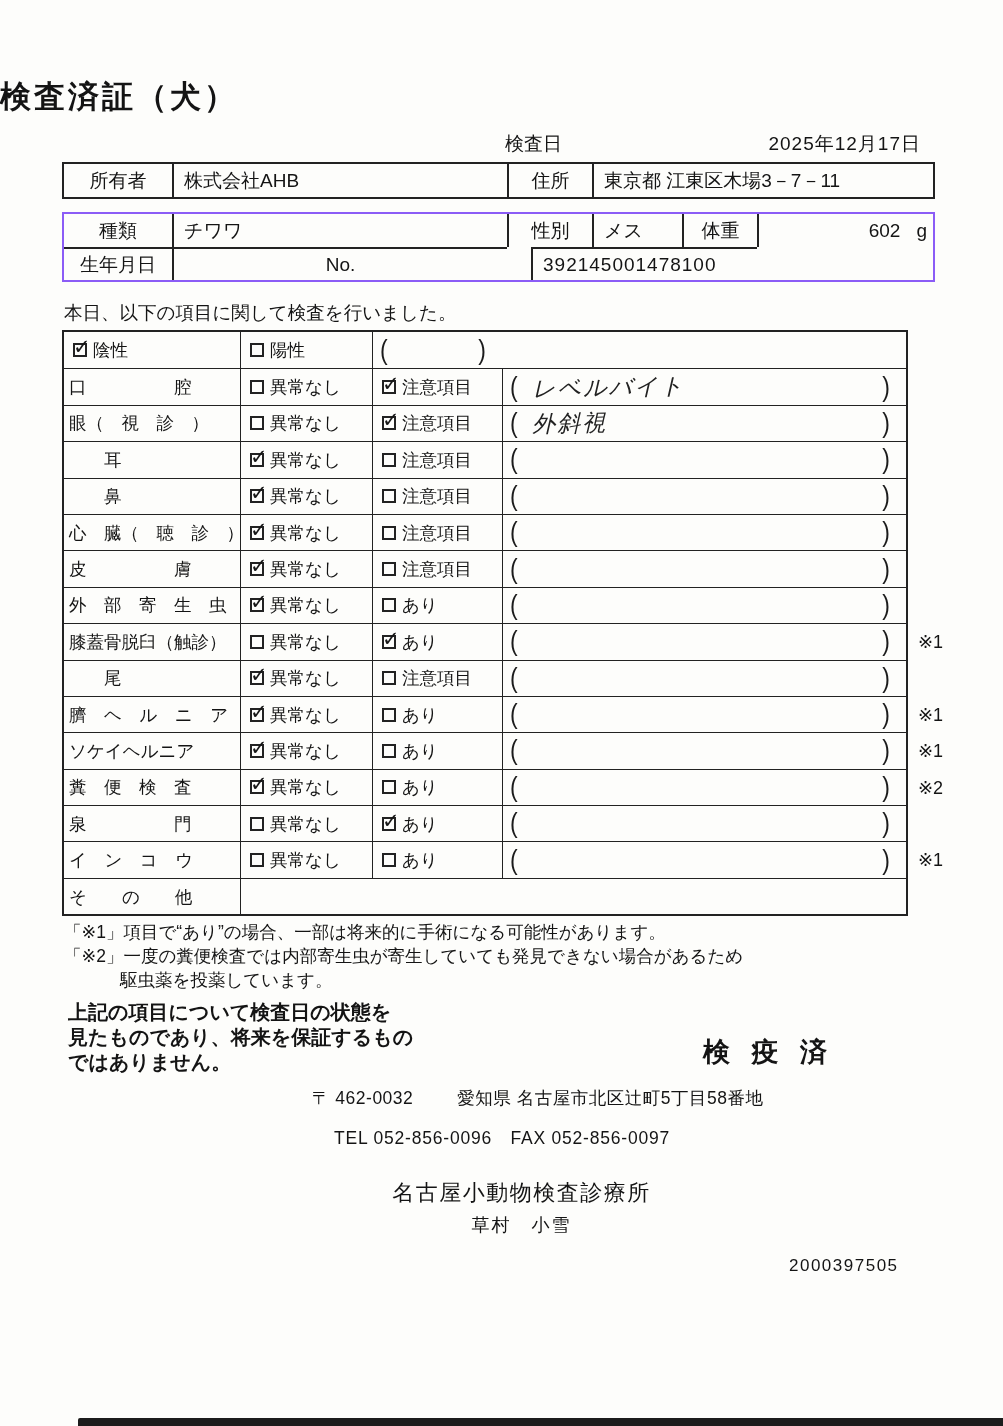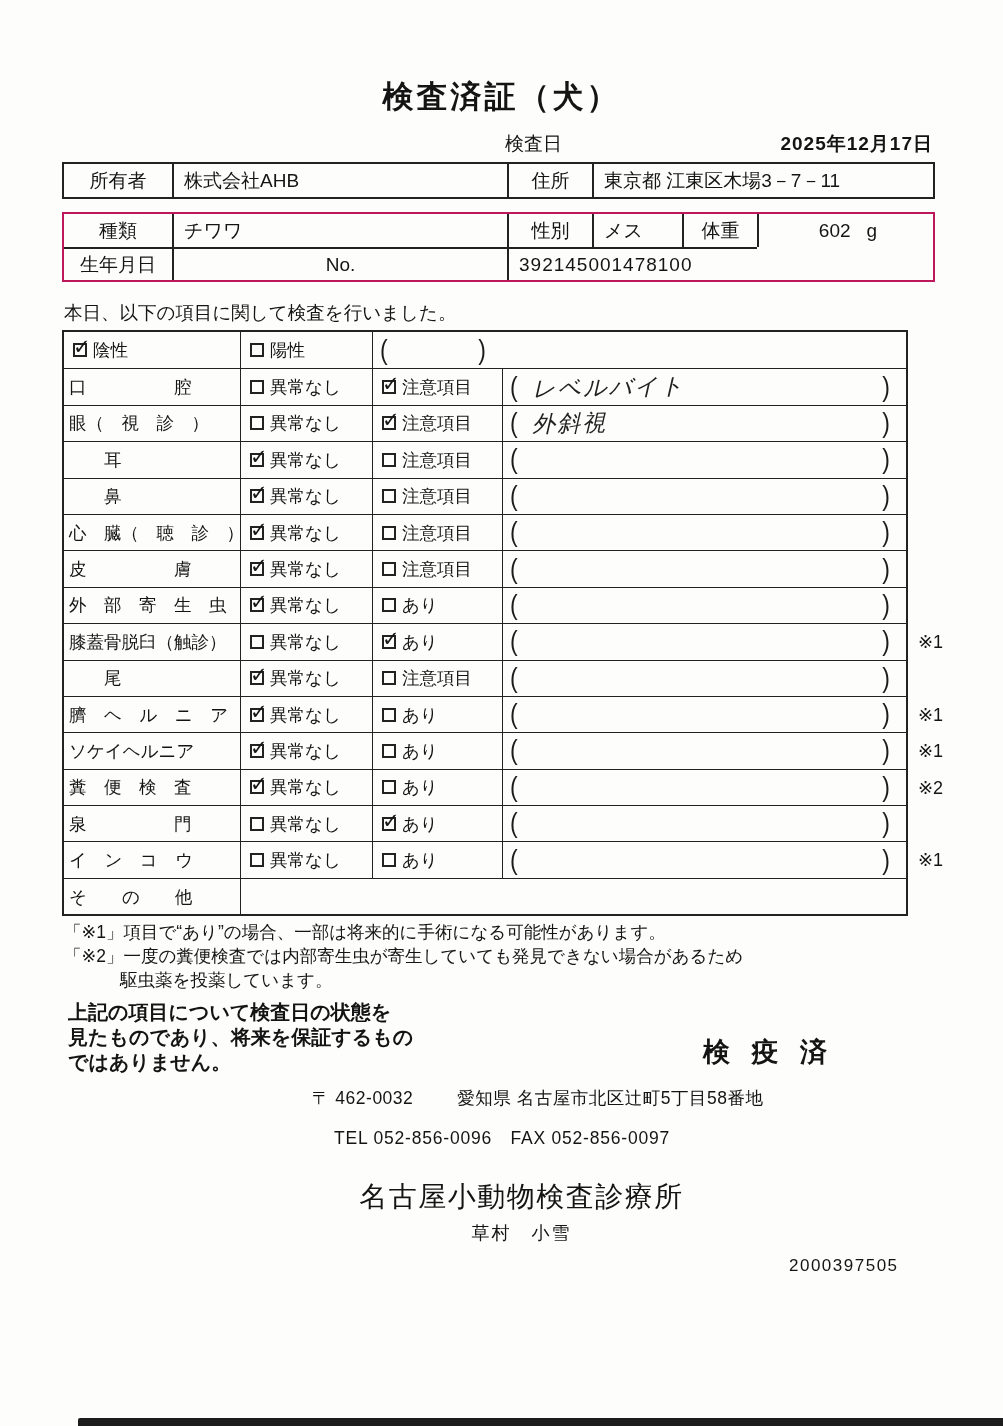--- a/index.html
+++ b/index.html
@@ -1,47 +1,47 @@
 <!DOCTYPE html>
 <html><head>
 <meta charset="utf-8">
 <style>
   html,body{margin:0;padding:0;background:#e8e8e8;}
   .page{position:relative;width:1003px;height:1426px;margin:0 auto;background:#fdfdfb;
         font-family:"Liberation Sans","DejaVu Sans",sans-serif;color:#141414;overflow:hidden;}
   .page *{box-sizing:border-box;}
 
-  .title{position:absolute;top:76px;left:0;right:0;text-align:center;
+  .title{position:absolute;top:76px;left:0;right:0;
          font-size:31px;font-weight:600;letter-spacing:3px;}
 
   .date-row{position:absolute;left:505px;top:130px;width:430px;height:28px;
             display:flex;align-items:center;font-size:19px;}
   .date-label{}
-  .date-value{margin-left:auto;margin-right:2px;letter-spacing:1px;font-weight:bold;}
+  .date-value{margin-left:auto;margin-right:14px;letter-spacing:1px;}
 
   
   .owner-table{position:absolute;left:62px;top:162px;width:873px;
                display:grid;grid-template-columns:108px 335px 85px 345px;
                border:2px solid #222;}
   .owner-table>div{border-left:2px solid #222;min-height:33px;display:flex;align-items:center;
                    font-size:19px;padding:2px 10px;}
   .owner-table>div:first-child{border-left:none;}
   .cell-label{justify-content:center;padding:2px 4px;}
 
   
   .pet-table{position:absolute;left:62px;top:212px;width:873px;
              display:grid;grid-template-columns:108px 335px 85px 90px 75px 180px;
-             border:2px solid #be185d;}
+             border:2px solid #8b5cf6;}
   .pet-table>div{border-left:2px solid #222;min-height:33px;display:flex;align-items:center;
                  font-size:19px;padding:2px 10px;}
   .pet-table .r2{border-top:2px solid #222;}
   .pet-table>div.nl{border-left:none;}
-  .weight-cell{justify-content:center;gap:16px;padding-right:12px;}
+  .weight-cell{justify-content:flex-end;gap:16px;padding-right:12px;}
   .span3{grid-column:span 3;}
-  .no-value{letter-spacing:1px;font-size:20px;}
+  .no-value{letter-spacing:1px;font-size:20px;margin-left:24px;}
 
   .intro{position:absolute;left:64px;top:300px;font-size:18.5px;}
 
   
   .main-table{position:absolute;left:62px;top:330px;width:846px;border:2px solid #222;}
   .crow{display:grid;grid-template-columns:176px 132px 130px 1fr;height:36.4px;
         border-top:1.5px solid #222;position:relative;}
   .crow:first-child{border-top:none;}
   .crow>div{border-left:1.5px solid #222;display:flex;align-items:center;font-size:17.5px;}
   .crow>div:first-child{border-left:none;}
@@ -62,21 +62,21 @@
   .footnotes{position:absolute;left:64px;top:920px;font-size:17.5px;line-height:24px;}
   .footnotes .indent{padding-left:56px;}
 
   .disclaimer{position:absolute;left:68px;top:1000px;font-size:20px;font-weight:600;line-height:25px;}
   .stamp{position:absolute;left:703px;top:1034px;font-size:27px;font-weight:600;letter-spacing:7px;}
 
   .addr-row{position:absolute;left:312px;top:1086px;font-size:17.5px;display:flex;gap:44px;letter-spacing:0.5px;}
   .tel-row{position:absolute;left:334px;top:1126px;font-size:17.5px;letter-spacing:0.8px;text-align:right;}
 
   .clinic-block{position:absolute;left:40px;right:0;top:1178px;text-align:center;}
-  .clinic-name{font-size:28px;letter-spacing:1.5px;}
+  .clinic-name{font-size:22px;letter-spacing:1.5px;}
   .vet-name{font-size:18px;margin-top:5px;letter-spacing:2px;}
 
   .serial{position:absolute;left:763px;top:1256px;font-size:17px;letter-spacing:1.5px;margin-left:26px;}
 
   .scan-strip{position:absolute;left:78px;right:0;bottom:0;height:8px;background:#1c1c1c;border-radius:2px 0 0 0;}
 </style>
 </head>
 <body>
 
 <div class="page">

